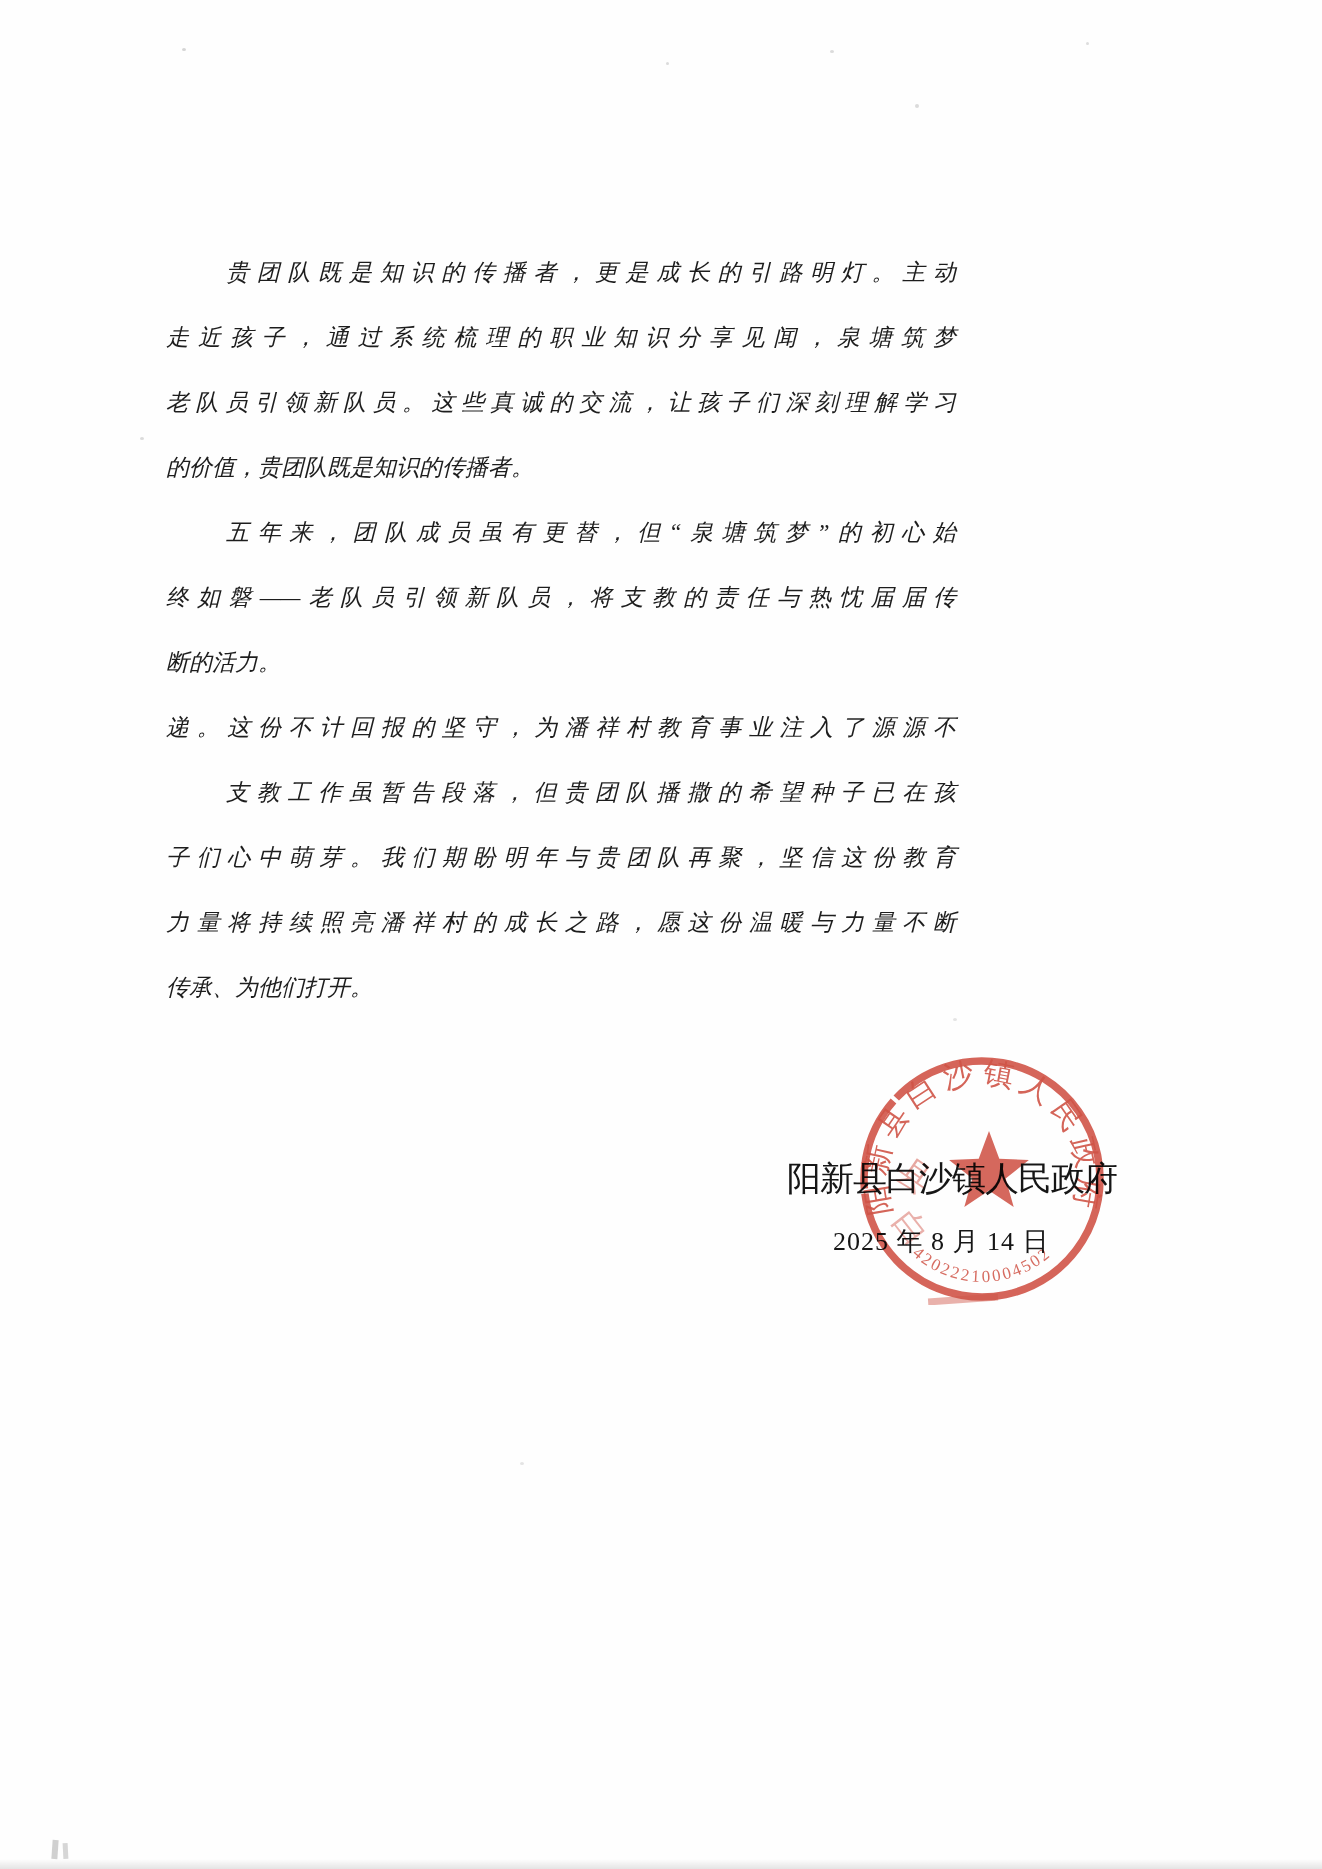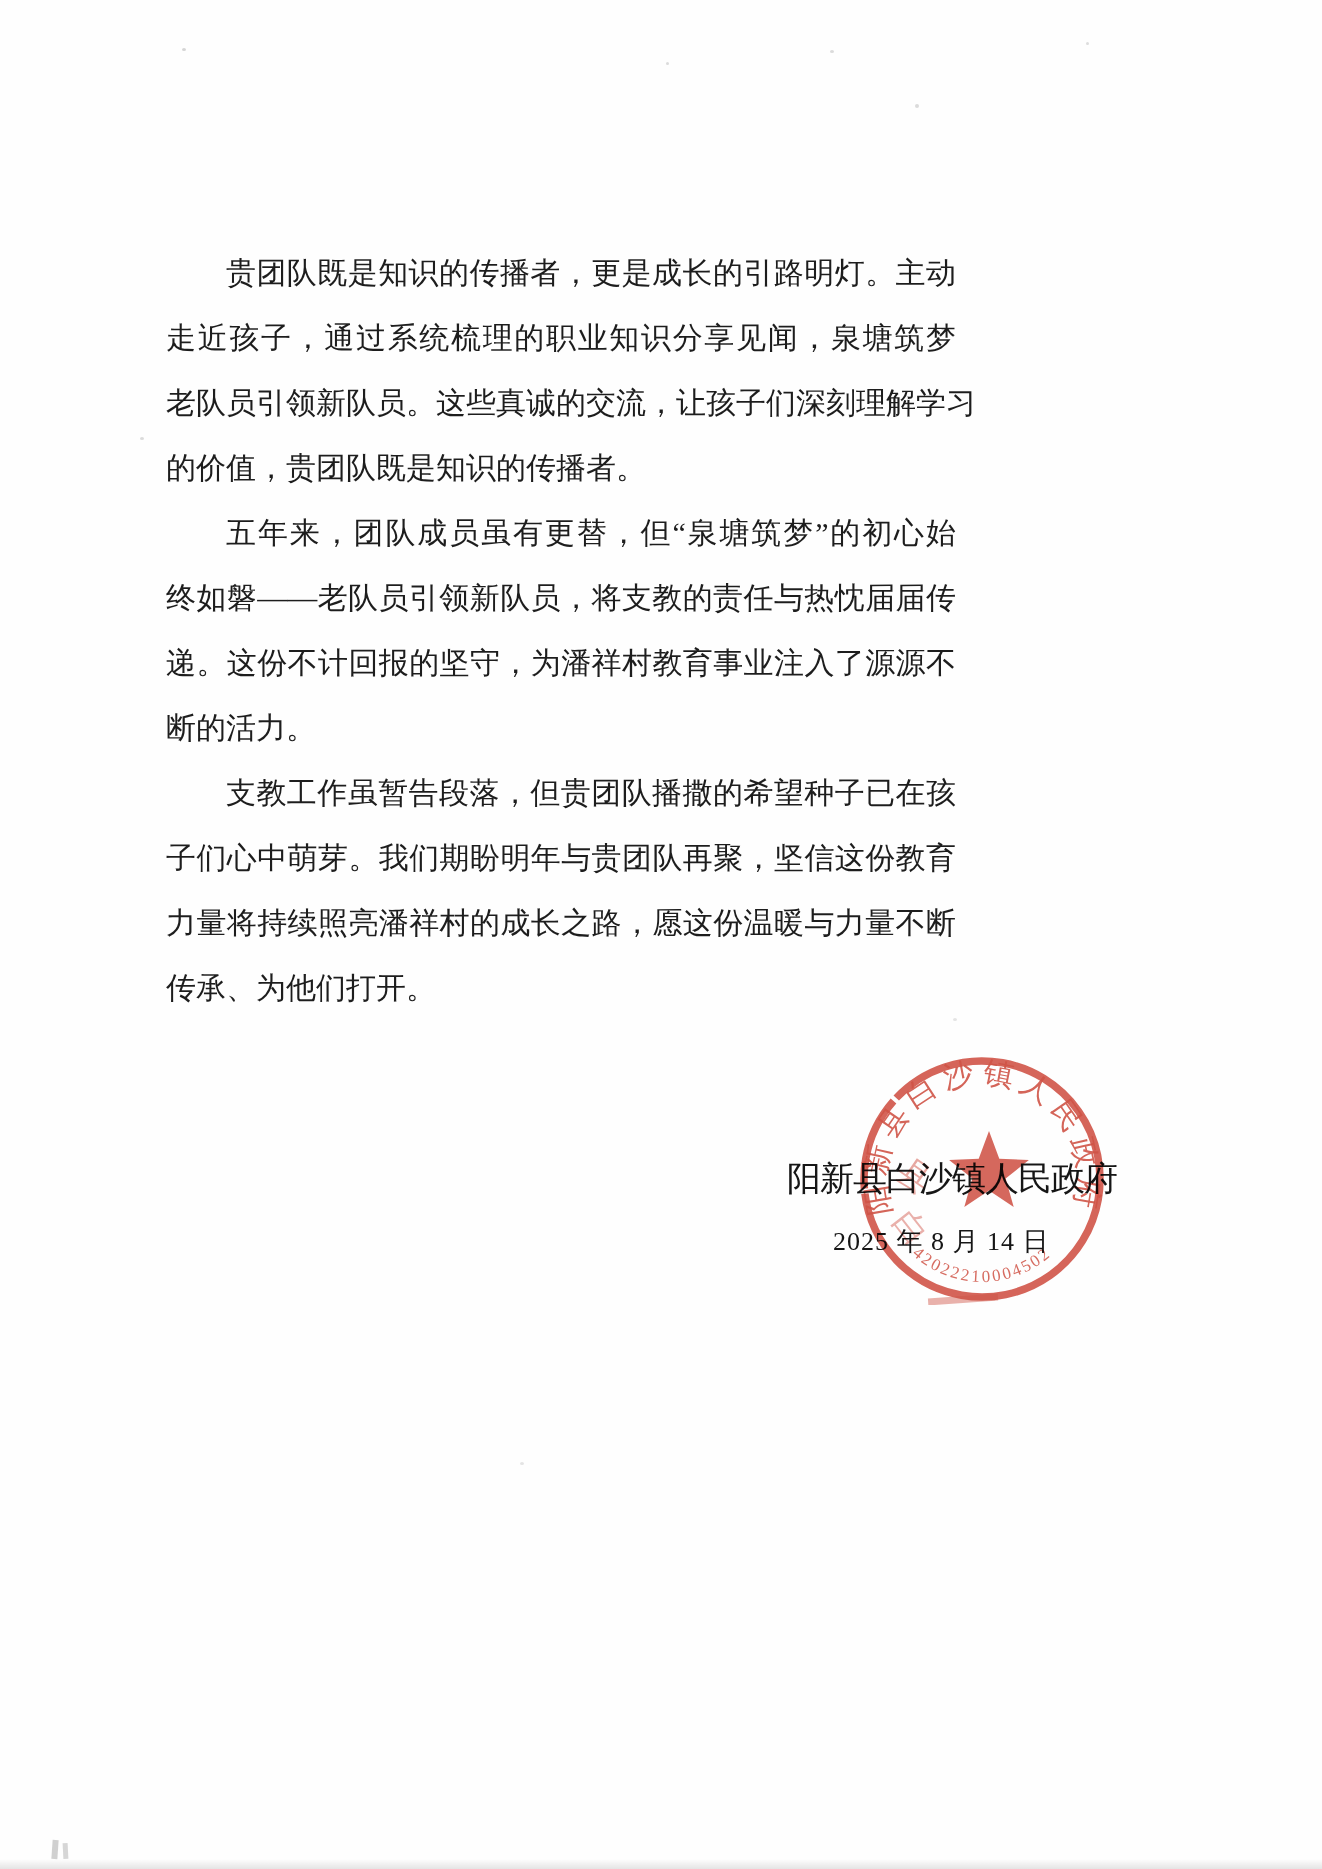--- a/index.html
+++ b/index.html
@@ -9,21 +9,21 @@
     font-family:"Liberation Serif","DejaVu Serif",serif;
   }
   
   #screen::after{
     content:"";position:absolute;left:0;right:0;bottom:0;height:10px;
     background:linear-gradient(to bottom,rgba(0,0,0,0),rgba(0,0,0,0.10));
     pointer-events:none;
   }
   .content{
     position:absolute;left:166px;top:240px;width:790px;
-    font-size:30px;color:#1d1d1d;
+    font-size:23px;color:#1d1d1d;font-style:italic;
   }
   .line{
     height:65px;line-height:65px;white-space:nowrap;
     text-align:justify;text-align-last:justify;
     letter-spacing:0px;
   }
   .line.indent{padding-left:60px;}
   .line.last{text-align-last:left;}
   .signature{
     position:absolute;left:787px;top:1156px;
@@ -56,22 +56,22 @@
   <div class="corner-mark" style="left:52px;top:1840px;width:6px;height:19px;opacity:.45;transform:rotate(4deg);"></div>
   <div class="corner-mark" style="left:63px;top:1843px;width:5px;height:16px;opacity:.4;transform:rotate(-3deg);"></div>
 
   <div class="content">
     <div class="line indent">贵团队既是知识的传播者，更是成长的引路明灯。主动</div>
     <div class="line">走近孩子，通过系统梳理的职业知识分享见闻，泉塘筑梦</div>
     <div class="line">老队员引领新队员。这些真诚的交流，让孩子们深刻理解学习</div>
     <div class="line last">的价值，贵团队既是知识的传播者。</div>
     <div class="line indent">五年来，团队成员虽有更替，但“泉塘筑梦”的初心始</div>
     <div class="line">终如磐——老队员引领新队员，将支教的责任与热忱届届传</div>
+    <div class="line last">断的活力。</div>
     <div class="line">递。这份不计回报的坚守，为潘祥村教育事业注入了源源不</div>
-    <div class="line last">断的活力。</div>
     <div class="line indent">支教工作虽暂告段落，但贵团队播撒的希望种子已在孩</div>
     <div class="line">子们心中萌芽。我们期盼明年与贵团队再聚，坚信这份教育</div>
     <div class="line">力量将持续照亮潘祥村的成长之路，愿这份温暖与力量不断</div>
     <div class="line last">传承、为他们打开。</div>
   </div>
 
   <div class="signature">阳新县白沙镇人民政府</div>
   <div class="date">2025 年 8 月 14 日</div>
 
   <svg class="seal" viewBox="0 0 252 252">

